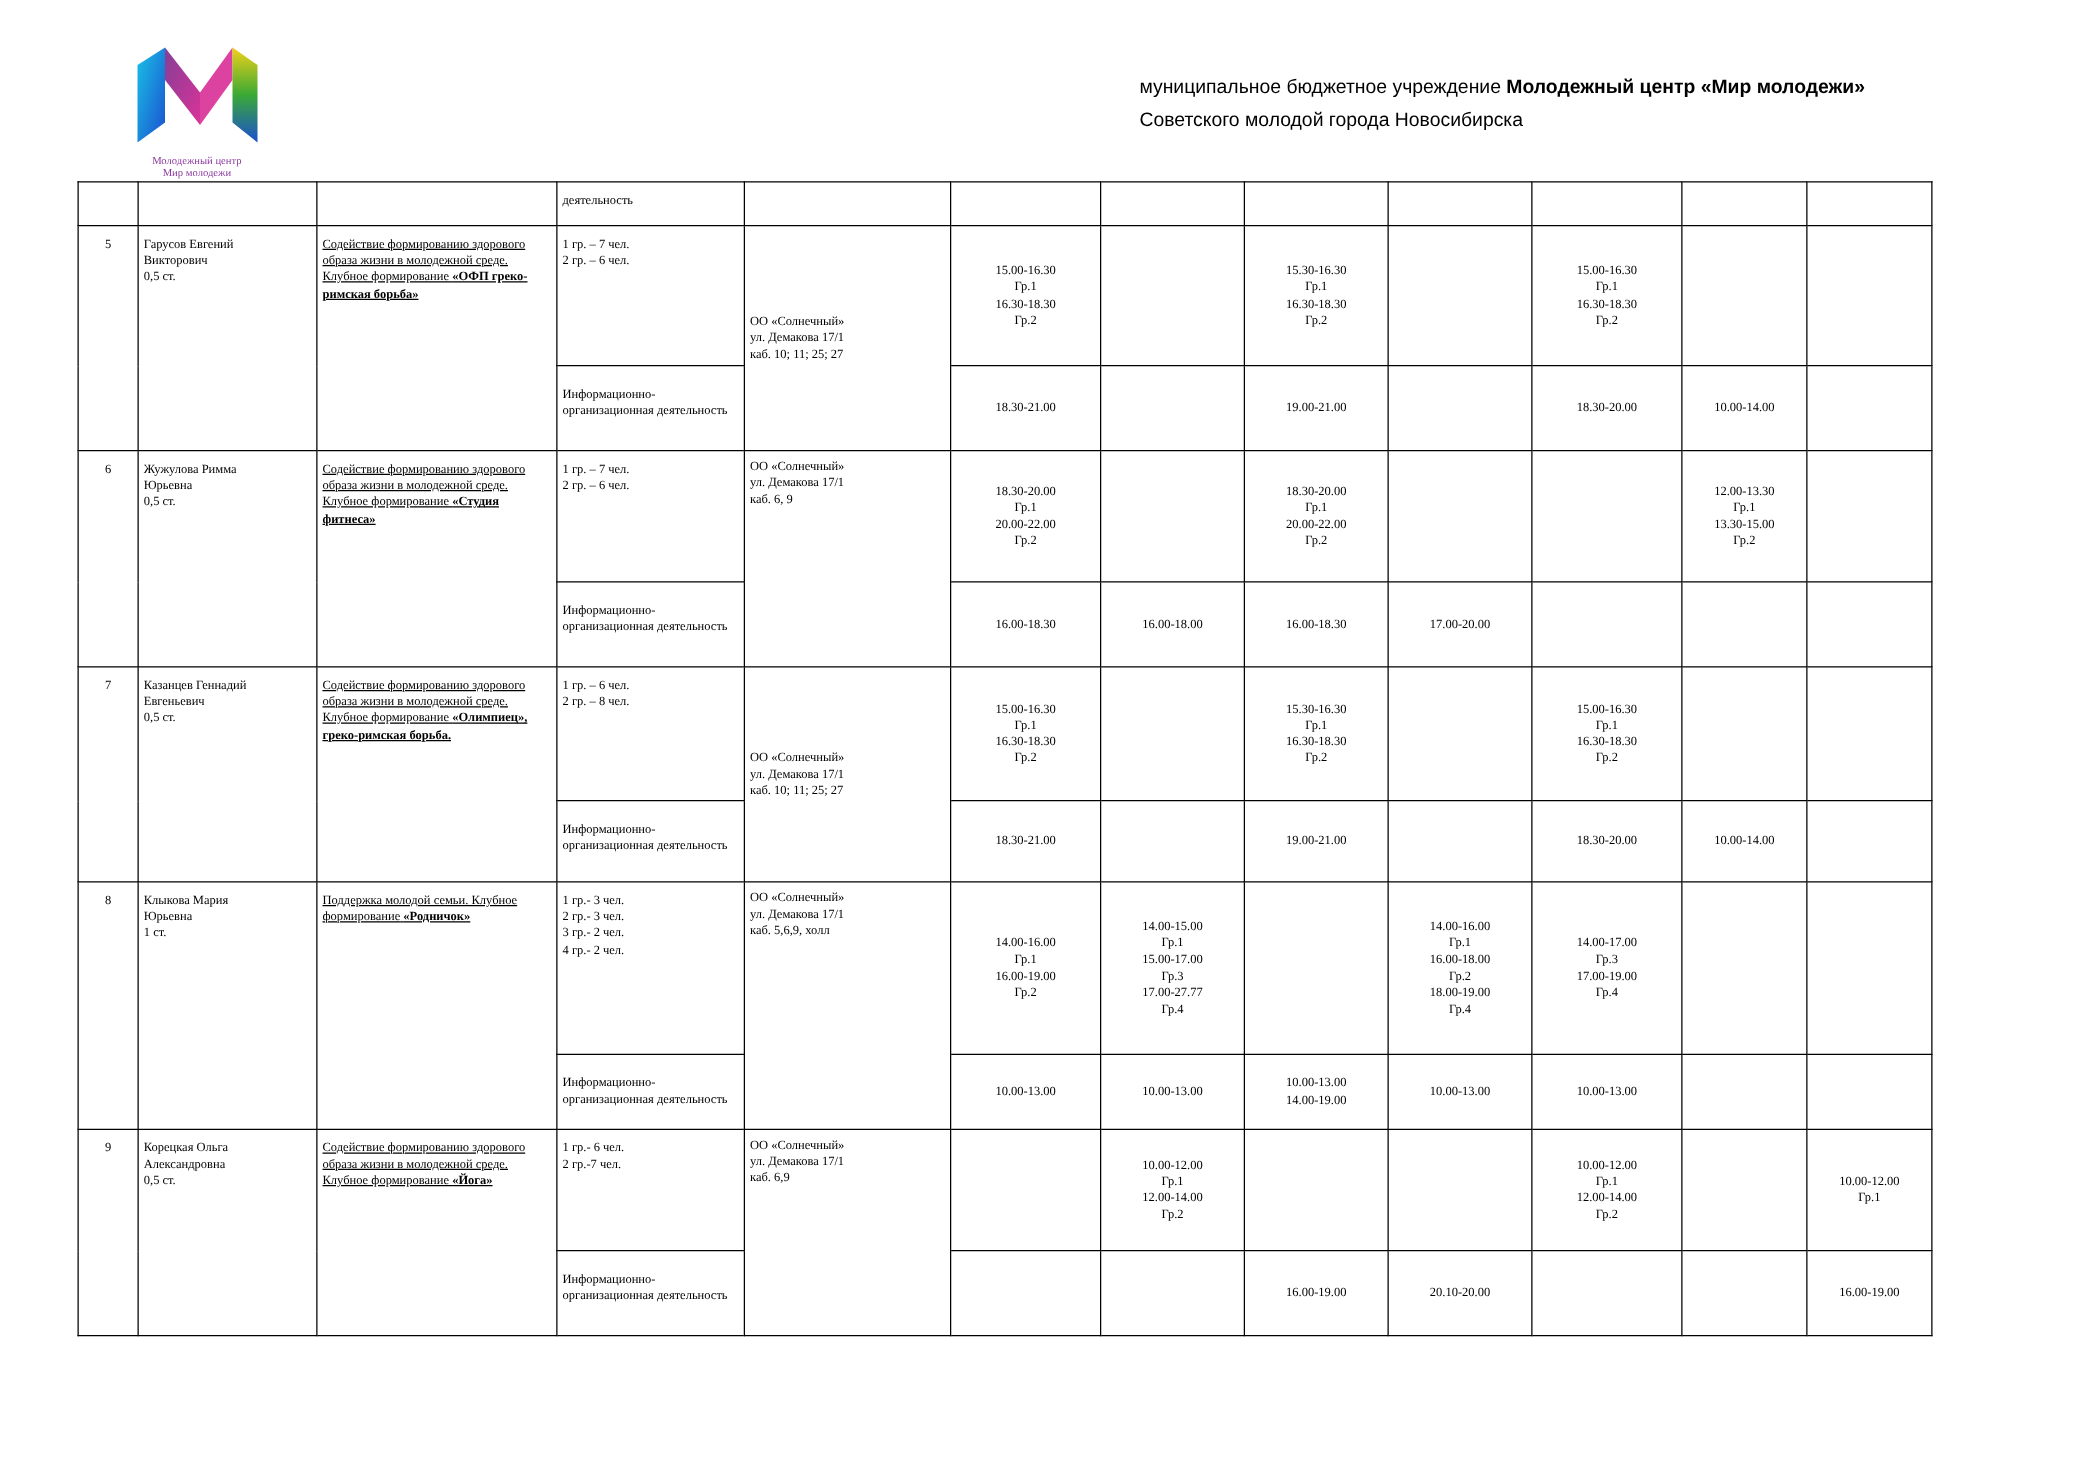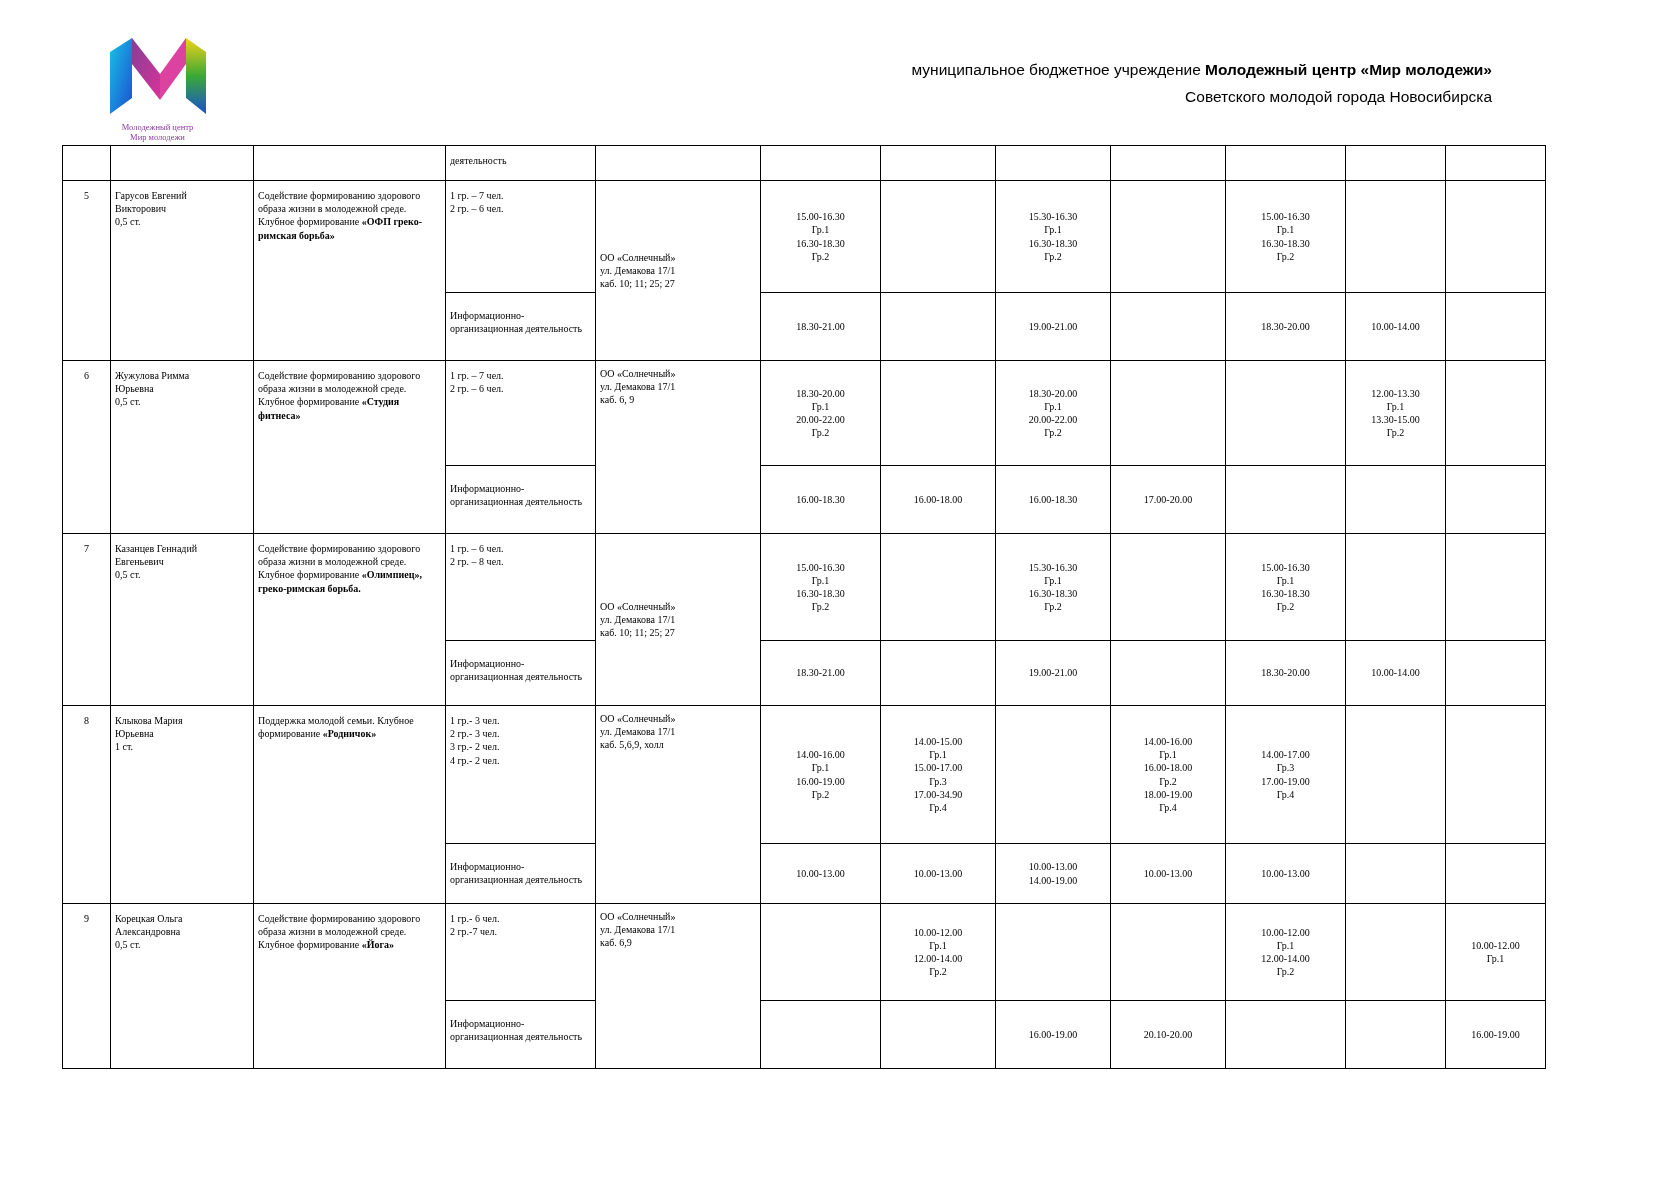--- a/index.html
+++ b/index.html
@@ -10,36 +10,36 @@
   }
   .page { position:relative; width:1680px; height:1187px; overflow:hidden; }
 
   
   .logo-block { position:absolute; left:100px; top:36px; width:115px; text-align:center; }
   .logo-caption {
     font-family:Liberation Serif, serif; font-size:8.5px; line-height:1.15;
     color:#8b3a9e; white-space:pre-line; margin-top:1px;
   }
   .org-header {
-    position:absolute; top:56px; right:188px; text-align:right;
+    position:absolute; top:56px; right:188px; text-align:left;
     font-family:"Liberation Sans", sans-serif; font-size:15.5px; line-height:1.75; color:#000;
   }
   .org-header .bold { font-weight:bold; }
 
   
   table.schedule {
     position:absolute; left:62px; top:145px; width:1483px;
     border-collapse:collapse; table-layout:fixed;
     font-size:10px; line-height:1.32;
   }
   td { border:1px solid #000; padding:2px 4px; vertical-align:top; overflow:hidden; word-wrap:break-word; }
   tr.carryover { height:35px; }
   td.num-cell { text-align:center; padding-top:8px; }
   td.name-cell, td.desc-cell, td.groups-cell { white-space:pre-line; padding-top:8px; }
-  td.desc-cell { white-space:normal; }
+  td.desc-cell { white-space:normal;text-decoration:underline; }
   td.loc-cell { white-space:pre-line; padding-top:6px; }
   td.loc-cell.v-mid { vertical-align:middle; padding-top:2px; }
   td.info-cell { padding-top:16px; }
   td.time { white-space:pre-line; text-align:center; vertical-align:middle; padding:2px; }
   .bold { font-weight:bold; }
 </style>
 </head>
 <body>
 
 <div class="page">
@@ -233,21 +233,21 @@
 ул. Демакова 17/1
 каб. 5,6,9, холл</td>
           <td class="time">14.00-16.00
 Гр.1
 16.00-19.00
 Гр.2</td>
           <td class="time">14.00-15.00
 Гр.1
 15.00-17.00
 Гр.3
-17.00-34.90
+17.00-27.77
 Гр.4</td>
           <td class="time"></td>
           <td class="time">14.00-16.00
 Гр.1
 16.00-18.00
 Гр.2
 18.00-19.00
 Гр.4</td>
           <td class="time">14.00-17.00
 Гр.3

